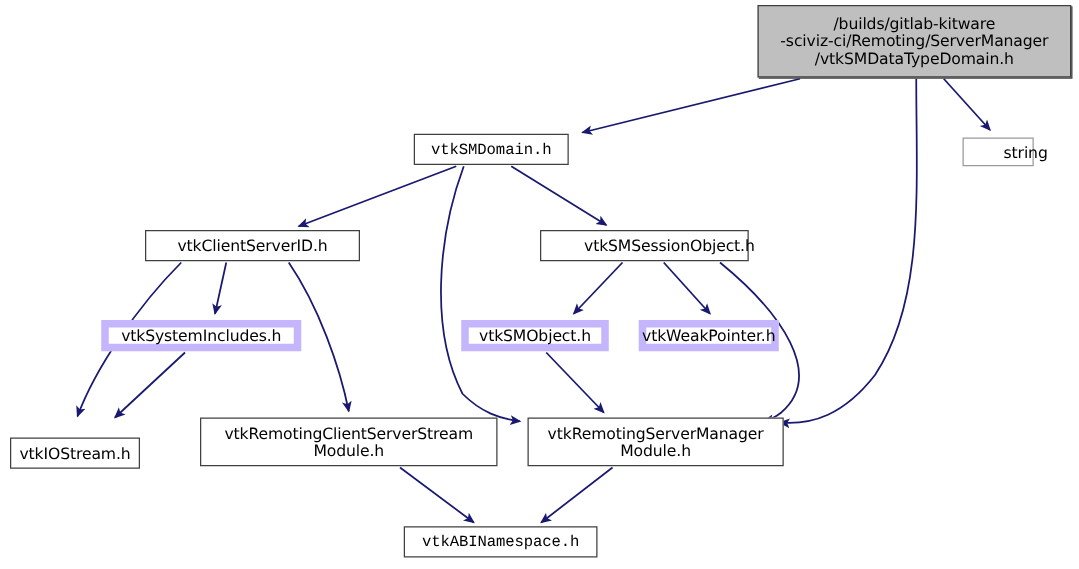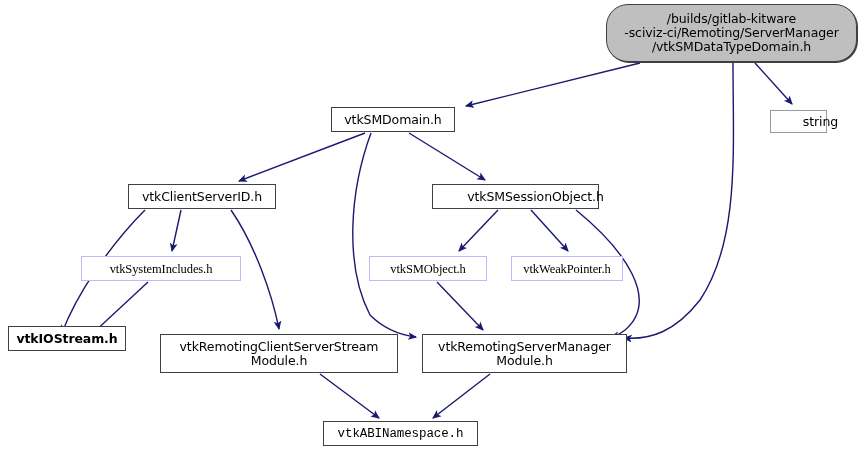--- a/index.html
+++ b/index.html
@@ -38,22 +38,21 @@
     letter-spacing: -0.1px;
     white-space: pre-line;
     z-index: 2;
   }
   .node.root {
     background: #bfbfbf;
     border: 1px solid #404040;
     box-shadow: 1px 1px 0 0 #404040;
   }
   .node.red {
-    border: 1px solid #c4b5fd;
-    font-family: Liberation Serif, serif;
+    border: 6px solid #c4b5fd;
   }
   .node.thin {
     border: 1px solid #9a9a9a;
     padding-left: 44px;
   }
 </style>
 </head>
 <body>
 
 <div id="canvas" style="background: rgb(255, 255, 255);">
@@ -76,30 +75,30 @@
         <path d="M 148 282 L 92 334" marker-end="url(#arrowhead)"></path>
         <path d="M 498 210 L 459 251" marker-end="url(#arrowhead)"></path>
         <path d="M 531 210 L 568 251" marker-end="url(#arrowhead)"></path>
         <path d="M 576 210 C 625 250 660 300 625 330 C 620 334 616 336 611 337" marker-end="url(#arrowhead)"></path>
         <path d="M 437 282 L 483 330" marker-end="url(#arrowhead)"></path>
         <path d="M 320 374 L 379 418" marker-end="url(#arrowhead)"></path>
         <path d="M 490 374 L 433 418" marker-end="url(#arrowhead)"></path>
       </g>
   </svg>
   <div id="node-layer">
-      <div class="node root" style="left: 606px; top: 4px; width: 251px; height: 58px; border-radius: 22px;">/builds/gitlab-kitware
+      <div class="node root" style="left: 606px; top: 4px; width: 251px; height: 58px;">/builds/gitlab-kitware
 -sciviz-ci/Remoting/ServerManager
 /vtkSMDataTypeDomain.h</div>
       <div class="node thin" style="left: 770px; top: 110px; width: 57px; height: 23px;">string</div>
-      <div class="node" style="left: 331px; top: 107px; width: 124px; height: 25px;">vtkSMDomain.h</div>
-      <div class="node" style="left: 116px; top: 184px; width: 148px; height: 25px; margin-left: 12px;">vtkClientServerID.h</div>
+      <div class="node" style="left: 331px; top: 107px; width: 124px; height: 25px; font-family: Liberation Mono, monospace;">vtkSMDomain.h</div>
+      <div class="node" style="left: 116px; top: 184px; width: 172px; height: 25px;">vtkClientServerID.h</div>
       <div class="node" style="left: 432px; top: 184px; width: 167px; height: 25px; padding-left: 40px;">vtkSMSessionObject.h</div>
       <div class="node red" style="left: 81px; top: 256px; width: 160px; height: 25px;">vtkSystemIncludes.h</div>
       <div class="node red" style="left: 369px; top: 256px; width: 118px; height: 25px;">vtkSMObject.h</div>
       <div class="node red" style="left: 511px; top: 256px; width: 112px; height: 25px;">vtkWeakPointer.h</div>
-      <div class="node" style="left: 8px; top: 326px; width: 118px; height: 25px; font-weight: bold;">vtkIOStream.h</div>
+      <div class="node" style="left: 8px; top: 350px; width: 104px; height: 25px;">vtkIOStream.h</div>
       <div class="node" style="left: 160px; top: 334px; width: 238px; height: 39px;">vtkRemotingClientServerStream
 Module.h</div>
       <div class="node" style="left: 422px; top: 334px; width: 205px; height: 39px;">vtkRemotingServerManager
 Module.h</div>
       <div class="node" style="left: 323px; top: 421px; width: 155px; height: 25px; font-family: Liberation Mono, monospace;">vtkABINamespace.h</div>
     </div>
 </div>
 
 </body></html>

